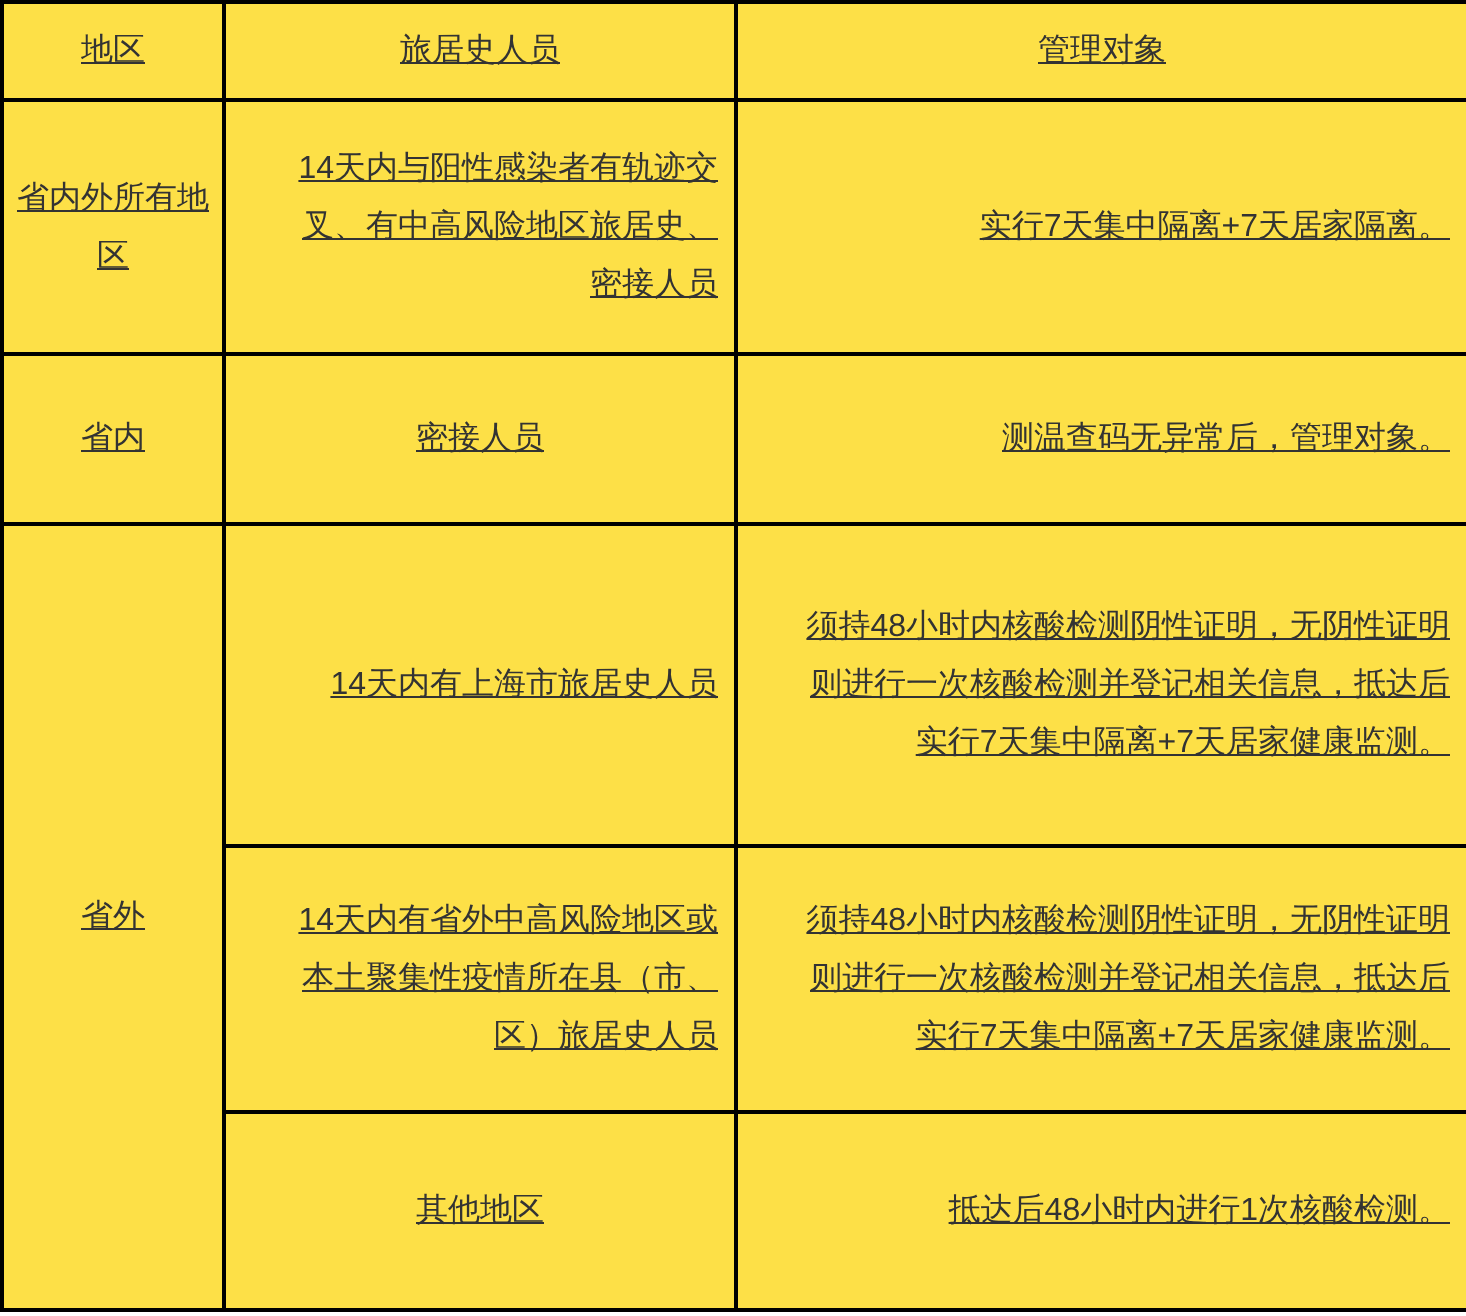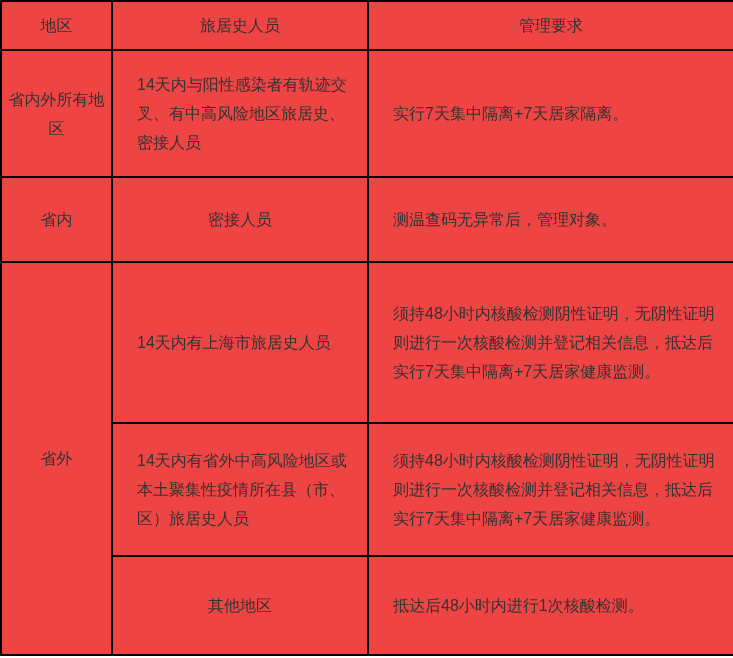--- a/index.html
+++ b/index.html
@@ -22,33 +22,34 @@
     color: #333333;
     font-size: 16px;
     background: #ffffff;
   }
   table.tbl th,
   table.tbl td {
     border: 2px solid #000000;
     font-weight: normal;
     vertical-align: middle;
     line-height: 29px;
-    background: #ef4444;
+    background: #fde047;
     box-sizing: border-box;
     word-break: break-all;
     overflow-wrap: anywhere;
+    text-decoration: underline;
   }
   
   .c {
     text-align: center;
     padding: 2px 4px;
   }
   
   .l {
-    text-align: left;
+    text-align: right;
     padding: 6px 8px 6px 24px;
   }
   tr.r-h  { height: 49px; }
   tr.r-1  { height: 108px; }
   tr.r-2  { height: 72px; }
   tr.r-3  { height: 136px; }
   tr.r-4  { height: 113px; }
   tr.r-5  { height: 84px; }
 </style>
 </head>
@@ -58,21 +59,21 @@
   <table class="tbl">
     <colgroup>
       <col style="width:111px">
       <col style="width:256px">
       <col style="width:366px">
     </colgroup>
     <thead>
       <tr class="r-h">
         <th class="c">地区</th>
         <th class="c">旅居史人员</th>
-        <th class="c">管理要求</th>
+        <th class="c">管理对象</th>
       </tr>
     </thead>
     <tbody>
       <tr class="r-1">
         <td class="c">省内外所有地区</td>
         <td class="l">14天内与阳性感染者有轨迹交叉、有中高风险地区旅居史、密接人员</td>
         <td class="l">实行7天集中隔离+7天居家隔离。</td>
       </tr>
       <tr class="r-2">
         <td class="c">省内</td>

